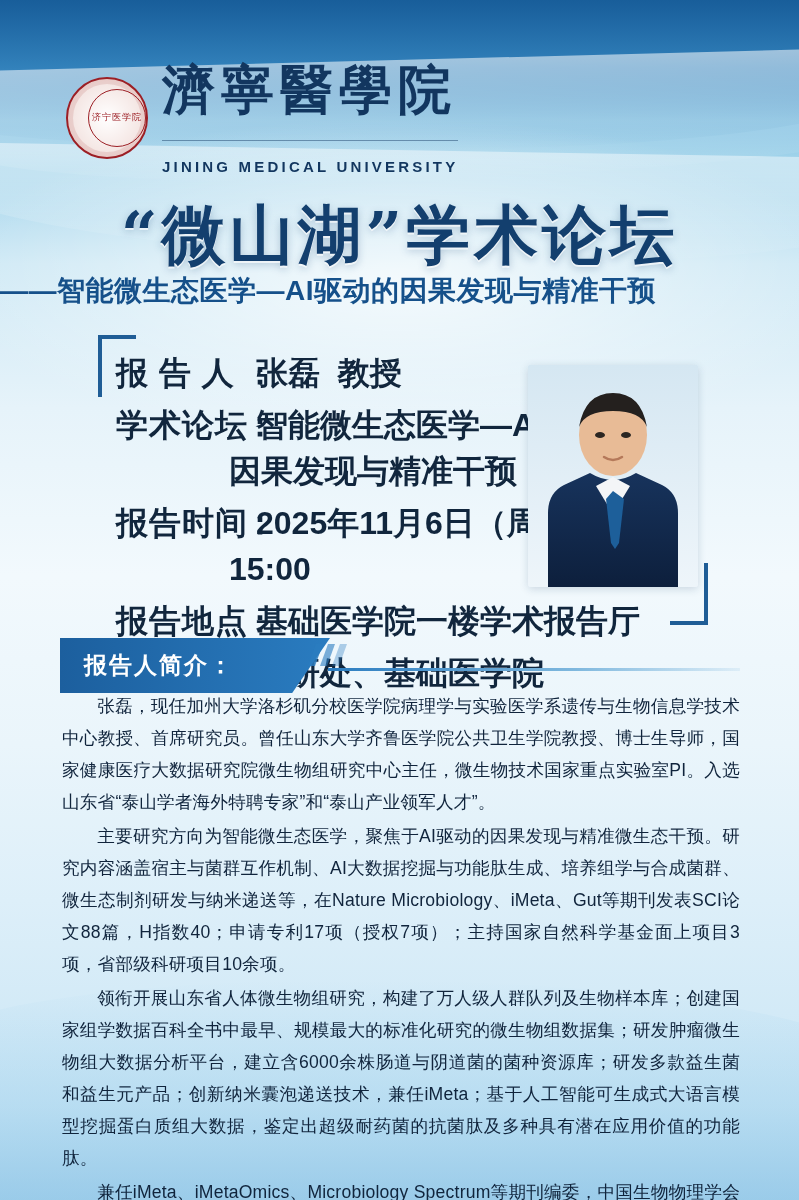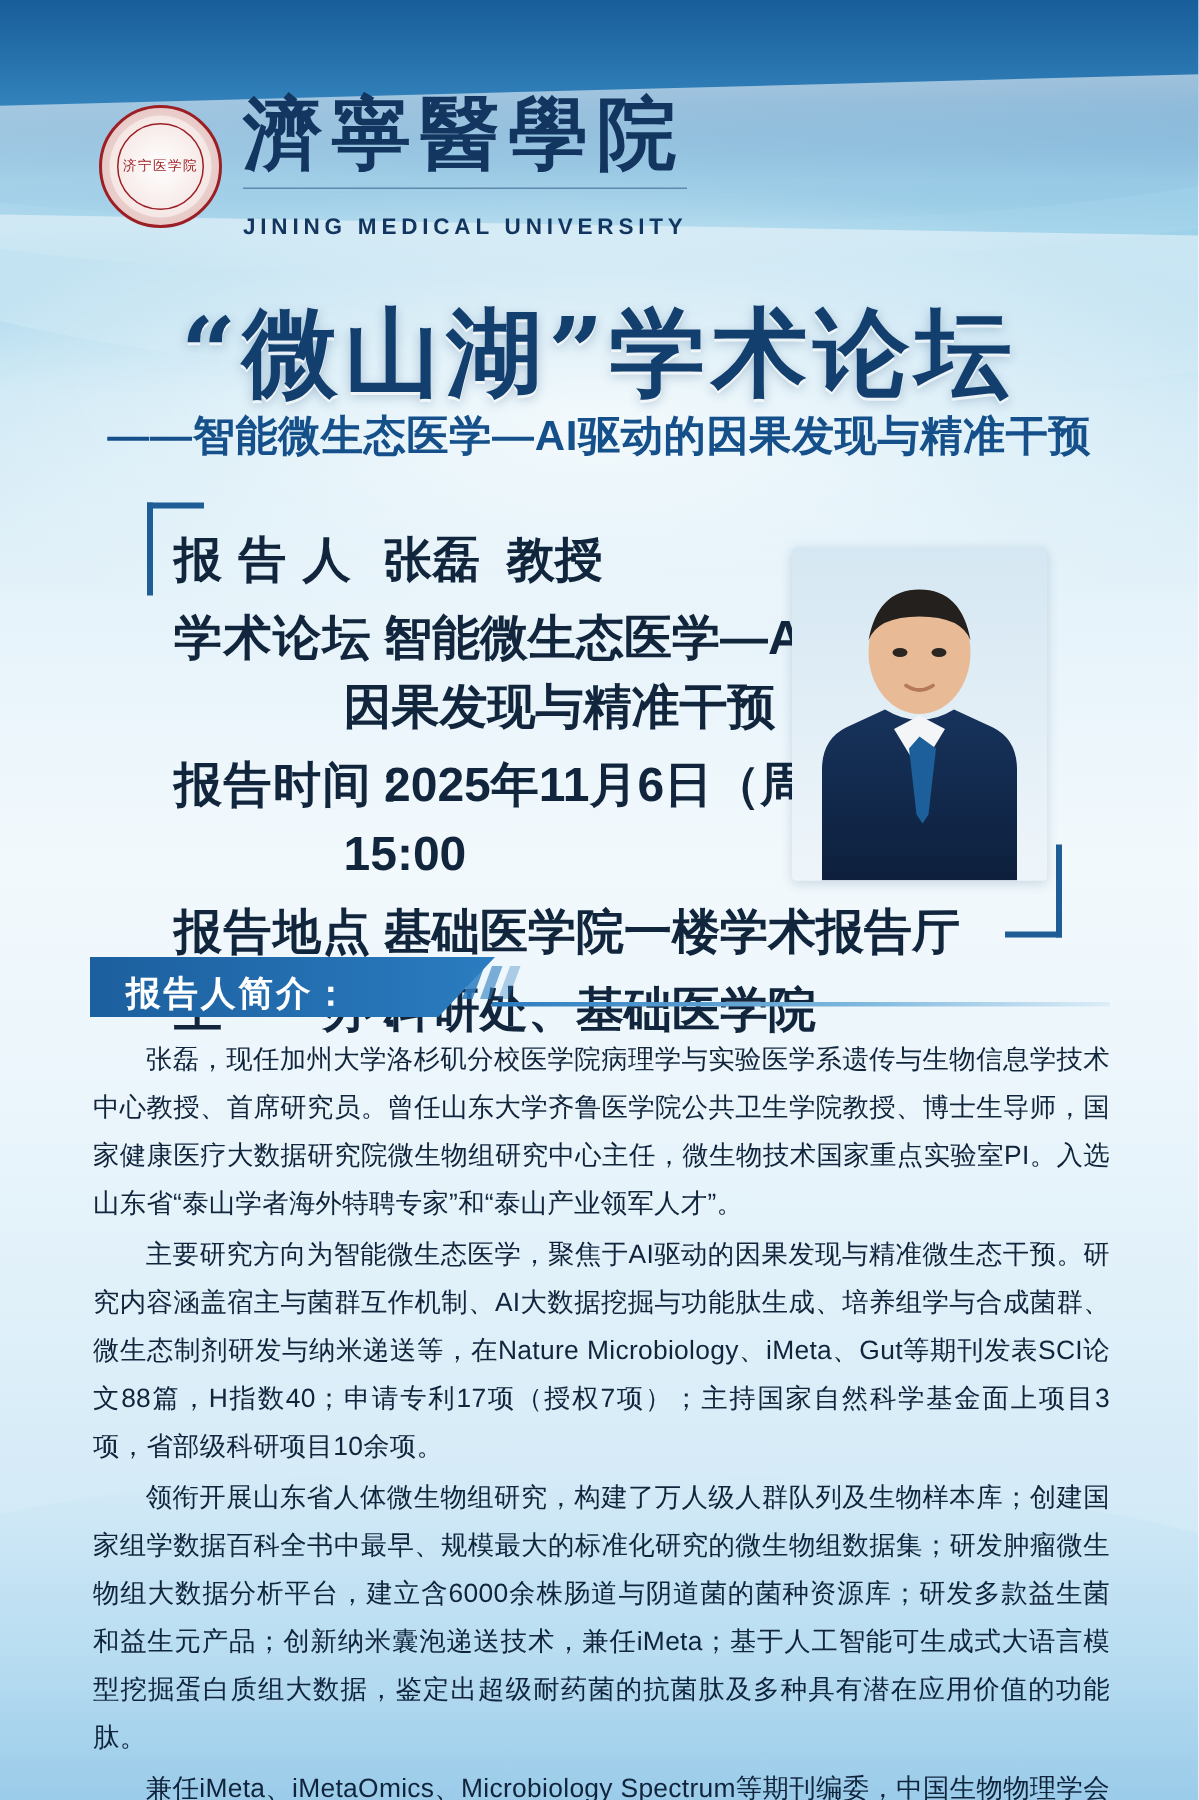--- a/index.html
+++ b/index.html
@@ -75,21 +75,21 @@
     gap: 14px;
   }
   .logo-seal {
     width: 78px;
     height: 78px;
     border-radius: 50%;
     border: 2px solid #9c1f25;
     background: radial-gradient(circle at 50% 50%, #ffffff 0%, #f3e3e0 70%, #e9d2ce 100%);
     display: flex;
     align-items: center;
-    justify-content: center;
+    justify-content: flex-end;
     position: relative;
     box-shadow: inset 0 0 0 5px rgba(156,31,37,0.12);
   }
   .logo-seal .inner {
     width: 56px;
     height: 56px;
     border-radius: 50%;
     border: 1px solid #9c1f25;
     display: flex;
     align-items: center;
@@ -106,21 +106,21 @@
     font-size: 53px;
     font-weight: 700;
     color: #12365f;
     letter-spacing: 6px;
     line-height: 1.05;
   }
   .logo-en {
     font-size: 15px;
     letter-spacing: 3.2px;
     color: #12365f;
-    margin-top: 7px;
+    margin-top: 22px;
     border-top: 1px solid rgba(18,54,95,0.45);
     padding-top: 17px;
     font-weight: 600;
   }
 
   
   .main-title {
     position: absolute;
     top: 192px;
     width: 100%;
@@ -129,21 +129,20 @@
     font-size: 64px;
     font-weight: 700;
     letter-spacing: 4px;
     color: #133f6e;
     text-shadow: 0 2px 0 rgba(255,255,255,0.7), 0 3px 8px rgba(20,70,120,0.28);
   }
   .sub-title {
     position: absolute;
     top: 272px;
     width: 100%;
-    text-align: center;
     font-size: 28px;
     font-weight: 700;
     color: #15508a;
     letter-spacing: 0.5px;
   }
 
   
   .info-wrap {
     position: absolute;
     left: 98px;
@@ -203,26 +202,26 @@
     position: absolute;
     left: 60px;
     top: 638px;
     width: 680px;
     height: 40px;
   }
   .sec-bar {
     position: absolute;
     left: 0;
     top: 0;
-    height: 40px;
+    height: 55px;
     width: 270px;
     background: linear-gradient(90deg, #1c5f9e 0%, #2a7cc0 100%);
     clip-path: polygon(0 0, 100% 0, 86% 100%, 0 100%);
     display: flex;
-    align-items: flex-end;
+    align-items: center;
     font-family: Liberation Serif, serif;
   }
   .sec-bar span {
     color: #ffffff;
     font-size: 23px;
     font-weight: 700;
     letter-spacing: 2px;
     margin-left: 24px;
   }
   .sec-line {

